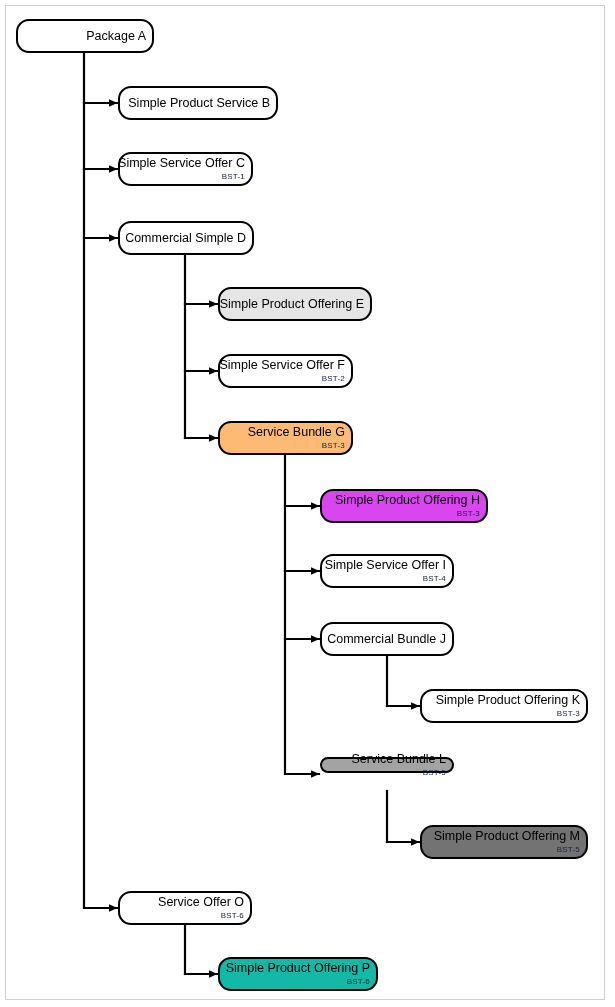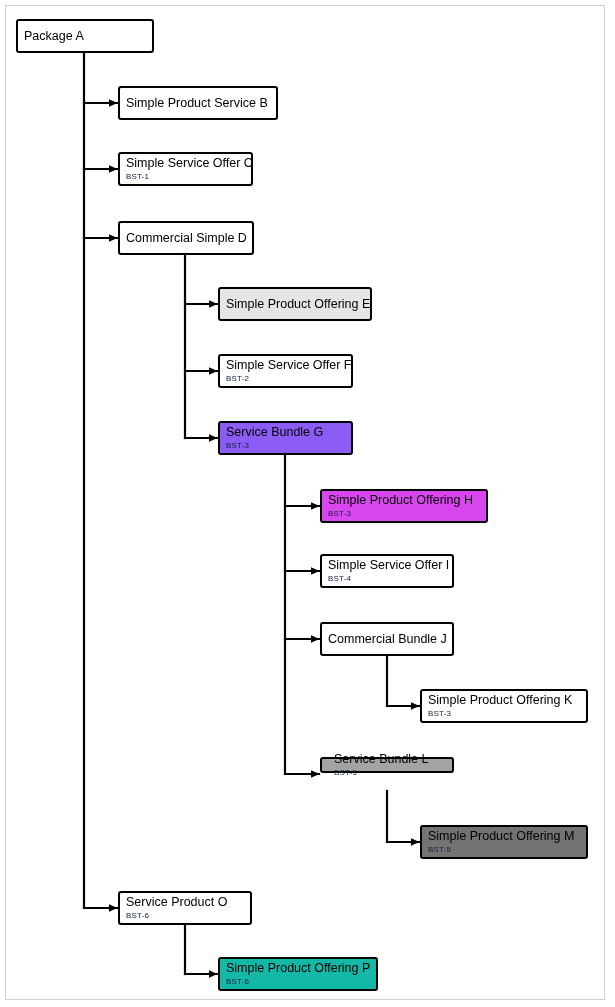--- a/index.html
+++ b/index.html
@@ -34,24 +34,24 @@
     top: 0;
     width: 615px;
     height: 1007px;
     pointer-events: none;
   }
   .node {
     position: absolute;
     box-sizing: border-box;
     background: #ffffff;
     border: 2px solid #000000;
-    border-radius: 3px;
+    border-radius: 13px;
     display: flex;
     flex-direction: column;
-    align-items: flex-start;
+    align-items: flex-end;
     justify-content: center;
     padding: 0 6px;
   }
   .node-title {
     font-size: 12.5px;
     line-height: 15px;
     color: #000000;
     white-space: nowrap;
     text-align: center;
   }
@@ -119,21 +119,21 @@
       <div class="node" style="left: 118px; top: 221px; width: 136px; height: 34px; border-color: rgb(0, 0, 0); background: rgb(255, 255, 255);">
         <div class="node-title">Commercial Simple D</div>
       </div>
       <div class="node" style="left: 218px; top: 287px; width: 154px; height: 34px; border-color: rgb(0, 0, 0); background: #e5e5e5;">
         <div class="node-title">Simple Product Offering E</div>
       </div>
       <div class="node has-sub" style="left: 218px; top: 354px; width: 135px; height: 34px; border-color: rgb(0, 0, 0); background: rgb(255, 255, 255);">
         <div class="node-title">Simple Service Offer F</div>
         <div class="node-sub" style="color: rgb(20, 33, 61);">BST-2</div>
       </div>
-      <div class="node has-sub" style="left: 218px; top: 421px; width: 135px; height: 34px; border-color: rgb(0, 0, 0); background: #8b5cf6;">
+      <div class="node has-sub" style="left: 218px; top: 421px; width: 135px; height: 34px; border-color: rgb(0, 0, 0); background: #fdba74;">
         <div class="node-title">Service Bundle G</div>
         <div class="node-sub" style="color: rgb(20, 33, 61);">BST-3</div>
       </div>
       <div class="node has-sub" style="left: 320px; top: 489px; width: 168px; height: 34px; border-color: rgb(0, 0, 0); background: #d946ef;">
         <div class="node-title">Simple Product Offering H</div>
         <div class="node-sub" style="color: rgb(20, 33, 61);">BST-3</div>
       </div>
       <div class="node has-sub" style="left: 320px; top: 554px; width: 134px; height: 34px; border-color: rgb(0, 0, 0); background: rgb(255, 255, 255);">
         <div class="node-title">Simple Service Offer I</div>
         <div class="node-sub" style="color: rgb(20, 33, 61);">BST-4</div>
@@ -147,21 +147,21 @@
       </div>
       <div class="node has-sub" style="left: 320px; top: 757px; width: 134px; height: 16px; border-color: rgb(0, 0, 0); background: #a3a3a3; padding-left: 12px;">
         <div class="node-title">Service Bundle L</div>
         <div class="node-sub" style="color: rgb(20, 33, 61);">BST-5</div>
       </div>
       <div class="node has-sub" style="left: 420px; top: 825px; width: 168px; height: 34px; border-color: rgb(0, 0, 0); background: #737373;">
         <div class="node-title">Simple Product Offering M</div>
         <div class="node-sub" style="color: rgb(20, 33, 61);">BST-5</div>
       </div>
       <div class="node has-sub" style="left: 118px; top: 891px; width: 134px; height: 34px; border-color: rgb(0, 0, 0); background: rgb(255, 255, 255);">
-        <div class="node-title">Service Product O</div>
+        <div class="node-title">Service Offer O</div>
         <div class="node-sub" style="color: rgb(20, 33, 61);">BST-6</div>
       </div>
       <div class="node has-sub" style="left: 218px; top: 957px; width: 160px; height: 34px; border-color: rgb(0, 0, 0); background: #14b8a6;">
         <div class="node-title">Simple Product Offering P</div>
         <div class="node-sub" style="color: rgb(20, 33, 61);">BST-6</div>
       </div>
     </div>
 
 </div>
 

